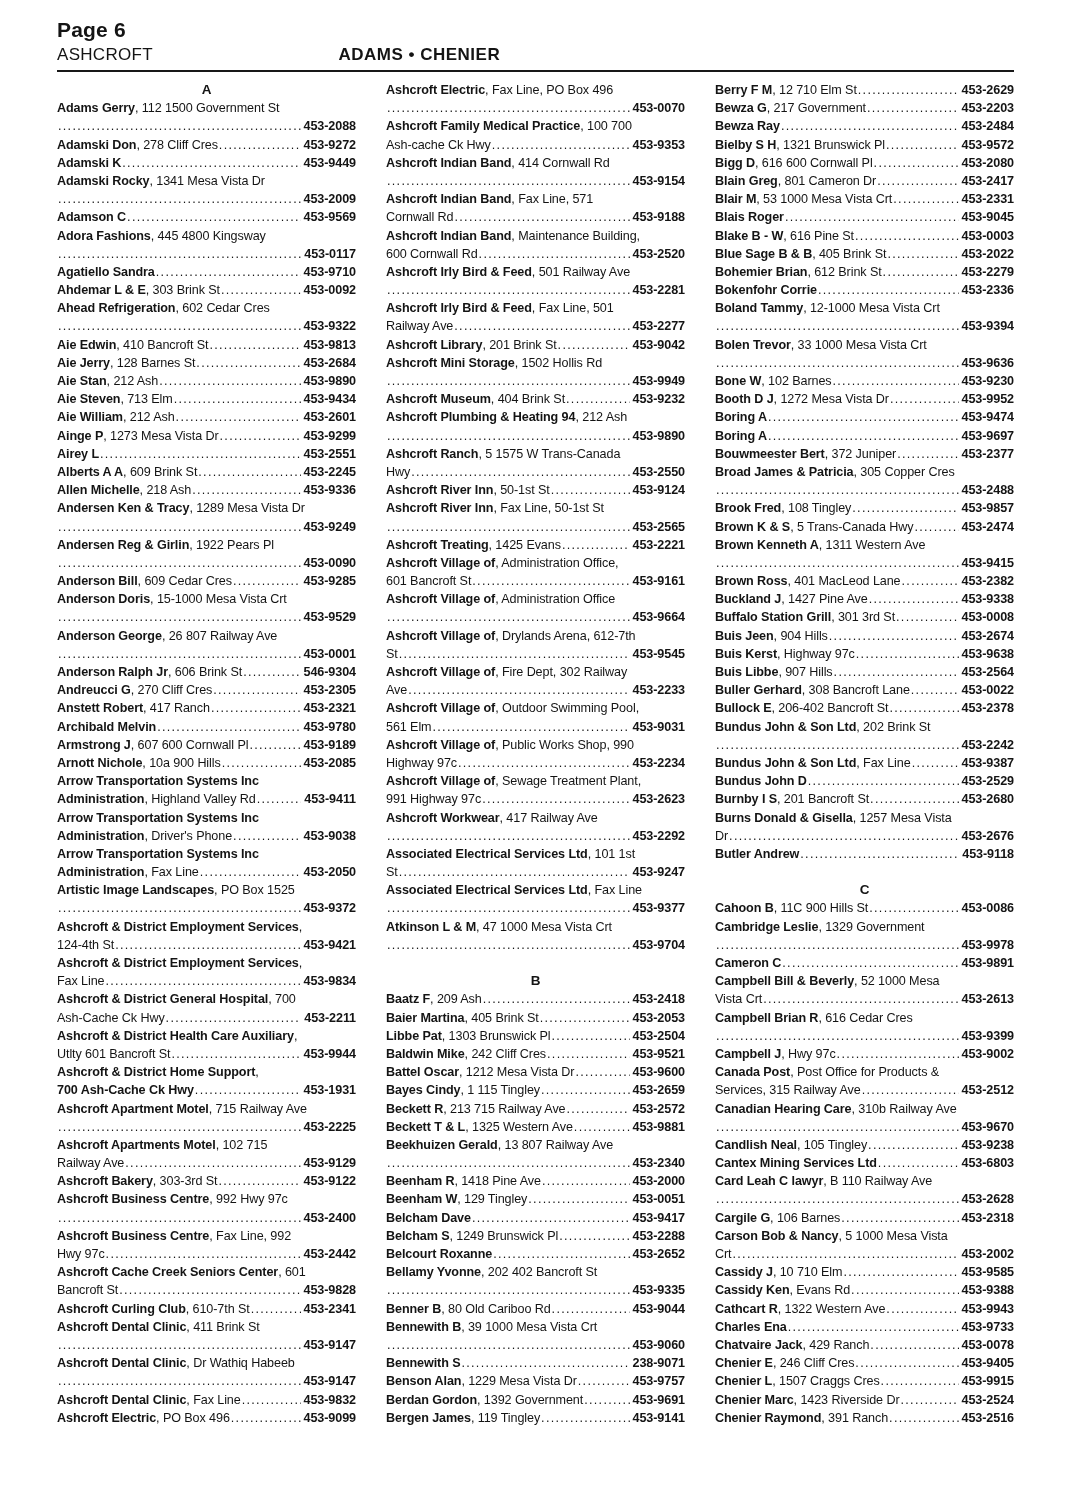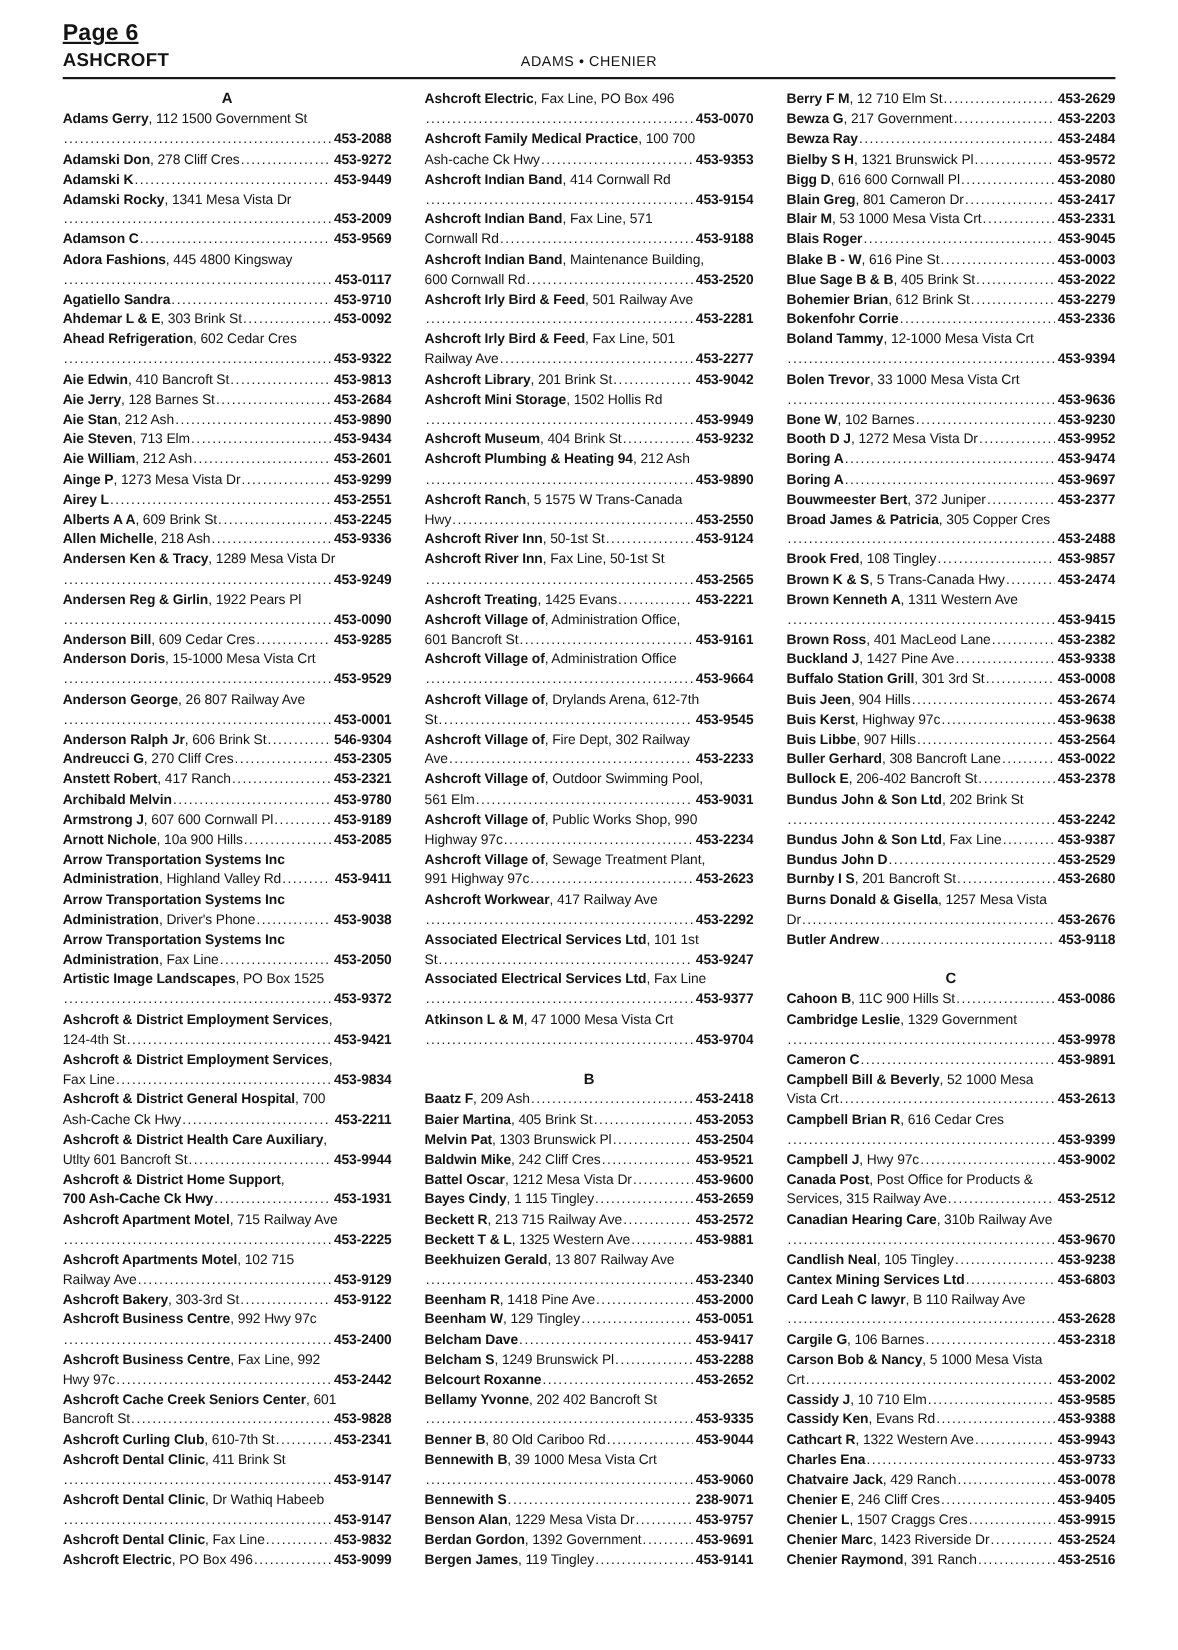--- a/index.html
+++ b/index.html
@@ -5,24 +5,24 @@
   html, body { margin: 0; padding: 0; background: #ffffff; }
   body {
     width: 1071px; height: 1500px;
     font-family: "Liberation Sans", sans-serif;
     color: #141414;
     overflow: hidden;
   }
   .page { padding: 18px 57px 0 57px; }
 
   
-  .page-num { font-size: 21px; font-weight: bold; letter-spacing: 0.2px; text-decoration: underline; }
+  .page-num { font-size: 21px; font-weight: bold; letter-spacing: 0.2px; }
   .header-row { display: flex; align-items: baseline; margin-top: 3px; }
-  .left-title { flex: 1; font-size: 17px; font-weight: bold; letter-spacing: 0.3px; }
-  .center-title { flex: 1.4; text-align: center; font-size: 13px; font-weight: normal; letter-spacing: 0.5px; }
+  .left-title { flex: 1; font-size: 17px; font-weight: normal; letter-spacing: 0.3px; }
+  .center-title { flex: 1.4; font-size: 17px; font-weight: bold; letter-spacing: 0.5px; }
   .right-spacer { flex: 1; }
   .rule { border-bottom: 2px solid #181818; margin-top: 5px; }
 
   
   .columns { display: flex; gap: 30px; margin-top: 9px; }
   .col { width: 299px; min-width: 0; }
 
   
   .line {
     display: flex; align-items: baseline;
@@ -631,21 +631,21 @@
           <span class="leader"></span>
           <span class="ph">453-2418</span>
         </div>
         <div class="line">
           <span class="nm">Baier Martina</span>
           <span class="ad">, 405 Brink St</span>
           <span class="leader"></span>
           <span class="ph">453-2053</span>
         </div>
         <div class="line">
-          <span class="nm">Melvin Pat</span>
+          <span class="nm">Libbe Pat</span>
           <span class="ad">, 1303 Brunswick Pl</span>
           <span class="leader"></span>
           <span class="ph">453-2504</span>
         </div>
         <div class="line">
           <span class="nm">Baldwin Mike</span>
           <span class="ad">, 242 Cliff Cres</span>
           <span class="leader"></span>
           <span class="ph">453-9521</span>
         </div>

